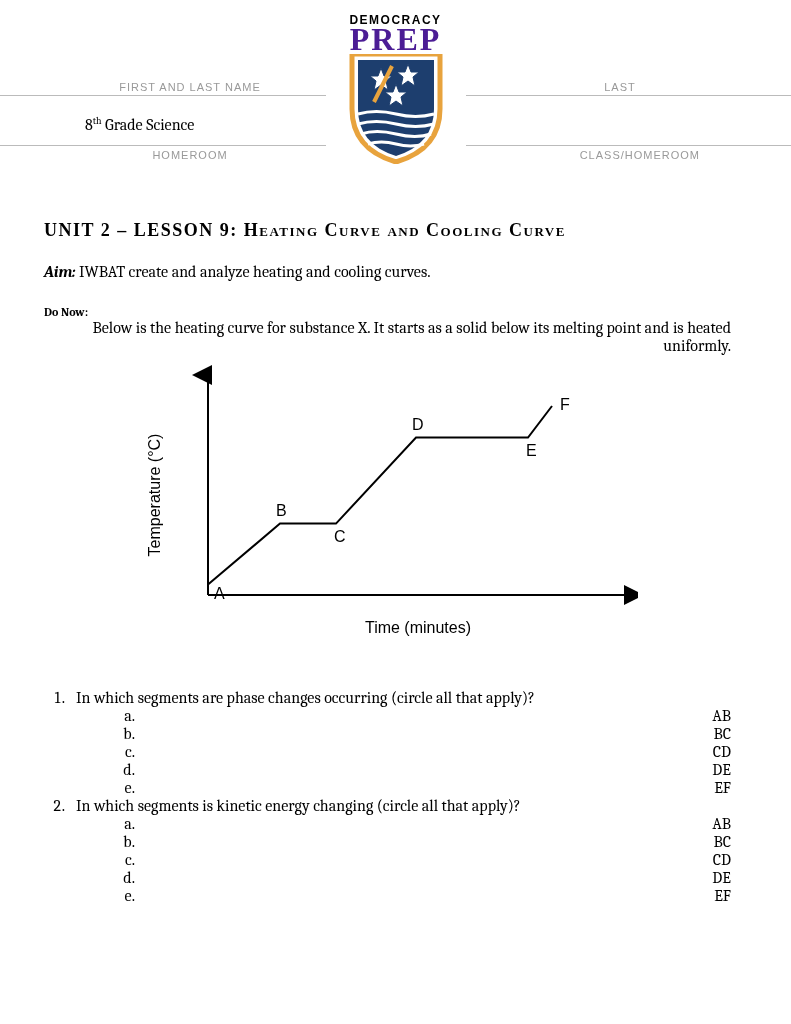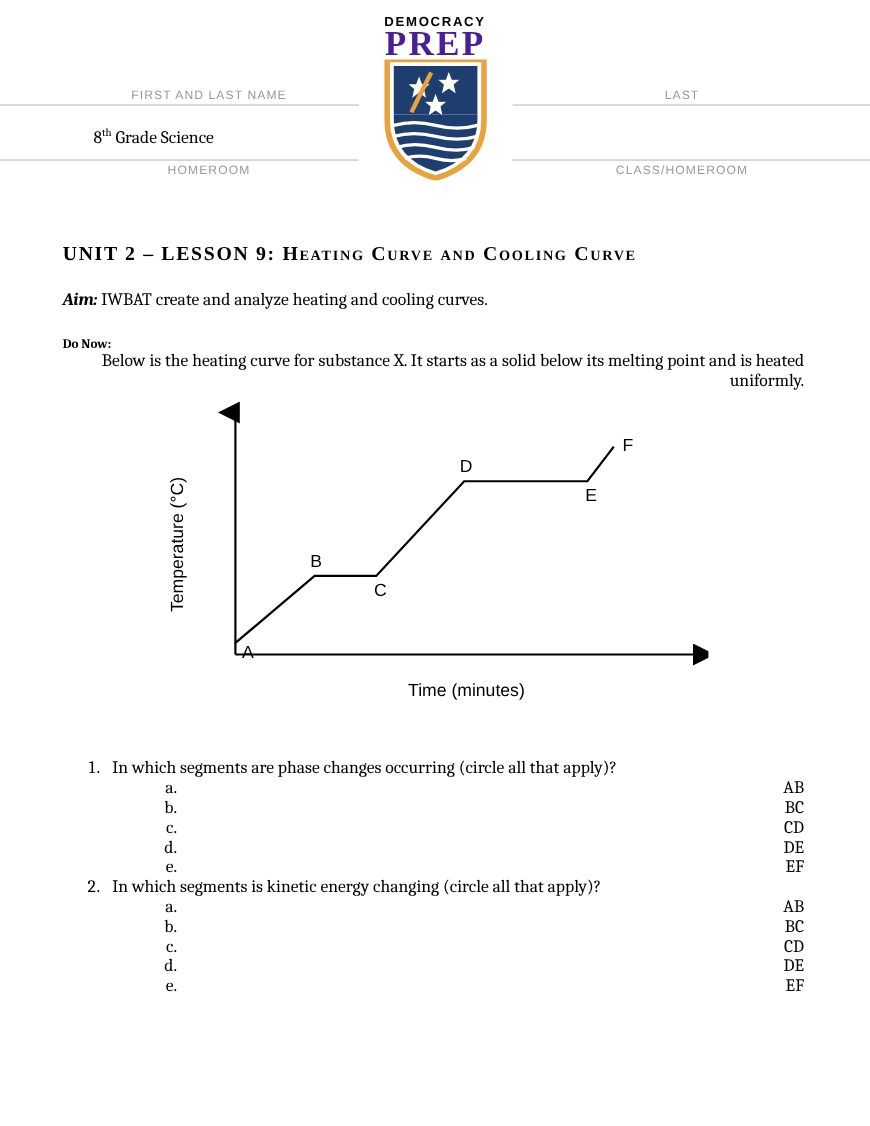--- a/index.html
+++ b/index.html
@@ -21,21 +21,21 @@
   .name-row-line { top: 95px; }
   .subject-row-line { top: 145px; }
   .field-block {
     position: absolute;
     text-align: center;
     font-family: "Helvetica Neue", Arial, sans-serif;
   }
   .name-field { left: 80px; top: 77px; width: 220px; }
   .date-field { left: 540px; top: 77px; width: 160px; }
   .subject-field { left: 80px; top: 145px; width: 220px; }
-  .class-field { left: 540px; top: 145px; width: 160px; }
+  .class-field { left: 540px; top: 145px; width: 160px; text-align: right; }
   .field-label {
     font-size: 11px;
     letter-spacing: 1px;
     color: #999;
   }
   .field-value {
     position: absolute;
     font-family: Cambria, Georgia, serif;
     font-size: 16px;
     color: #000;
@@ -64,42 +64,42 @@
     font-family: Liberation Serif, serif;
     font-weight: 900;
     font-size: 32px;
     letter-spacing: 2px;
     color: #4c1d95;
     line-height: 0.9;
     margin-top: -2px;
   }
   .shield { margin: 0 auto; display: block; }
   .content {
-    padding: 50px 60px 0 57px;
+    padding: 50px 60px 0 44px;
   }
   .unit-title {
     font-family: "Copperplate", "Palatino Linotype", Georgia, serif;
     font-size: 18px;
     font-weight: bold;
     letter-spacing: 1.5px;
     font-variant: small-caps;
     margin-bottom: 22px;
   }
   .aim-line { font-size: 16px; margin-bottom: 24px; }
   .aim-label { font-weight: bold; font-style: italic; }
   .donow-label { font-weight: bold; font-size: 12px; }
   .donow-text { font-size: 16px; margin-bottom: 10px; text-align: right; }
   .chart-wrap { text-align: center; margin: 8px 0 40px 0; }
   .heating-curve { display: inline-block; }
   .q-list {
     font-size: 16px;
     padding-left: 24px;
     list-style-position: outside;
   }
-  .q-list > li { margin-bottom: 0; padding-left: 8px; margin-left: 13px; }
+  .q-list > li { margin-bottom: 0; padding-left: 8px; }
   .opt-list {
     list-style-type: lower-alpha;
     padding-left: 62px;
   }
   .opt-list li { padding-left: 6px; text-align: right; }
 </style>
 </head>
 <body>
 
 <div class="header-zone">

